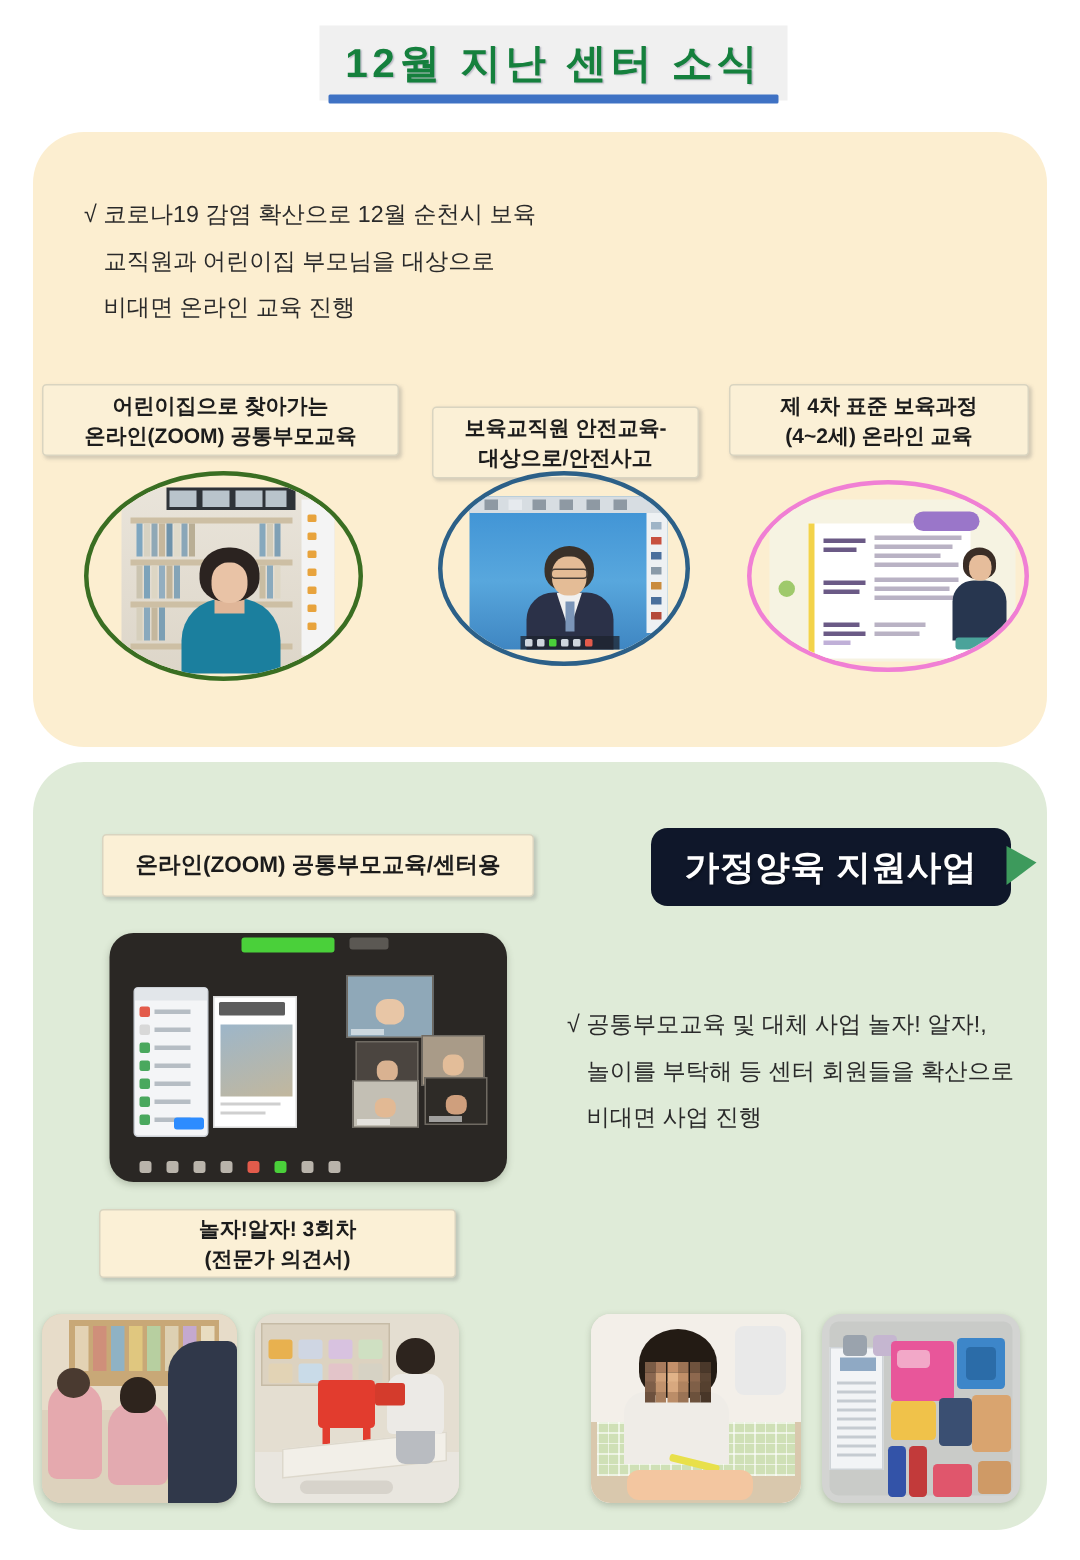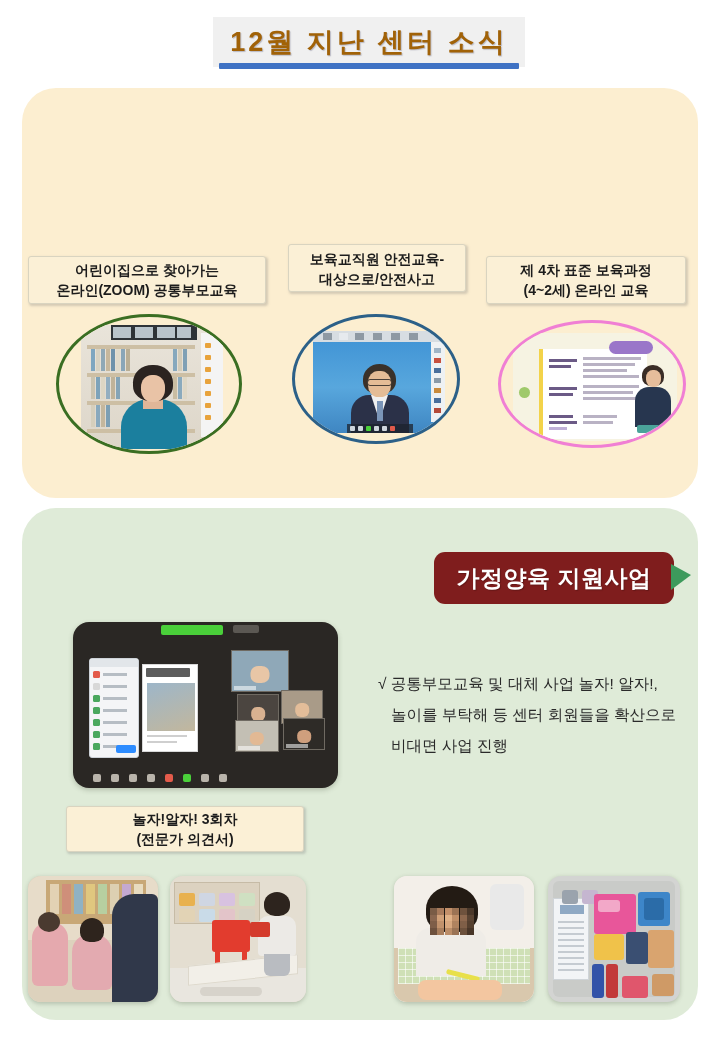--- a/index.html
+++ b/index.html
@@ -28,21 +28,21 @@
     width: 312px;
     height: 50px;
     background: #f0f0f0;
     display: flex;
     align-items: center;
     justify-content: center;
   }
   .title-text {
     font-size: 27px;
     font-weight: bold;
-    color: #a16207;
+    color: #15803d;
     letter-spacing: 3px;
     text-shadow: 1px 1px 1px rgba(140,140,160,0.55);
     white-space: nowrap;
   }
   .title-underline {
     position: absolute;
     left: 219px;
     top: 63px;
     width: 300px;
     height: 6px;
@@ -99,21 +99,21 @@
     background: #31538f;
     font-size: 23px;
   }
   .banner-blue::after { border-left: 20px solid #31538f; }
 
   .banner-green {
     left: 434px;
     top: 552px;
     width: 240px;
     height: 52px;
-    background: #7f1d1d;
+    background: #0f172a;
     font-size: 23px;
   }
   .banner-green::after { border-left: 20px solid #3d9a5c; }
 
   
   .para {
     position: absolute;
     font-size: 15.5px;
     color: #2a2a2a;
     line-height: 31px;
@@ -136,21 +136,21 @@
     text-align: center;
     font-size: 14px;
     font-weight: bold;
     color: #1c1c1c;
     line-height: 20px;
     padding: 2px 4px;
   }
   .caption span { display: block; white-space: nowrap; }
 
   .cap-a1 { left: 28px;  top: 256px; width: 238px; height: 48px; }
-  .cap-a2 { left: 288px; top: 244px; width: 178px; height: 48px; justify-content: flex-end; }
+  .cap-a2 { left: 288px; top: 271px; width: 178px; height: 48px; }
   .cap-a3 { left: 486px; top: 256px; width: 200px; height: 48px; }
   .cap-b1 { left: 68px;  top: 556px; width: 288px; height: 42px; font-size: 15px; }
   .cap-b2 { left: 66px;  top: 806px; width: 238px; height: 46px; }
   .cap-b3 { left: 398px; top: 806px; width: 238px; height: 46px; }
 
   
   .oval {
     position: absolute;
     border-radius: 50%;
     overflow: hidden;
@@ -399,20 +399,23 @@
 <div class="page">
 
   <div class="title-wrap">
     <div class="title-text">12월 지난 센터 소식</div>
   </div>
   <div class="title-underline"></div>
 
   <div class="panel panel-cream"></div>
 
 
+  <div class="para para-cream">√ 코로나19 감염 확산으로 12월 순천시 보육
+   교직원과 어린이집 부모님을 대상으로
+   비대면 온라인 교육 진행</div>
 
   <div class="caption cap-a1">
     <span>어린이집으로 찾아가는</span>
     <span>온라인(ZOOM) 공통부모교육</span>
   </div>
   <div class="caption cap-a2">
     <span>보육교직원 안전교육-</span>
     <span>대상으로/안전사고</span>
   </div>
   <div class="caption cap-a3">
@@ -561,20 +564,23 @@
           <div class="sl-p-head"></div>
           <div class="sl-p-face"></div>
           <div class="sl-p-name"></div>
         </div>
       </div>
     </div>
   </div>
 
   <div class="panel panel-green"></div>
 
+  <div class="caption cap-b1">
+    <span>온라인(ZOOM) 공통부모교육/센터용</span>
+  </div>
 
   <div class="banner banner-green">
     <span>가정양육 지원사업</span>
   </div>
 
   <div class="para para-green">√ 공통부모교육 및 대체 사업 놀자! 알자!,
    놀이를 부탁해 등 센터 회원들을 확산으로
    비대면 사업 진행</div>
 
   <div class="zoom-shot">

